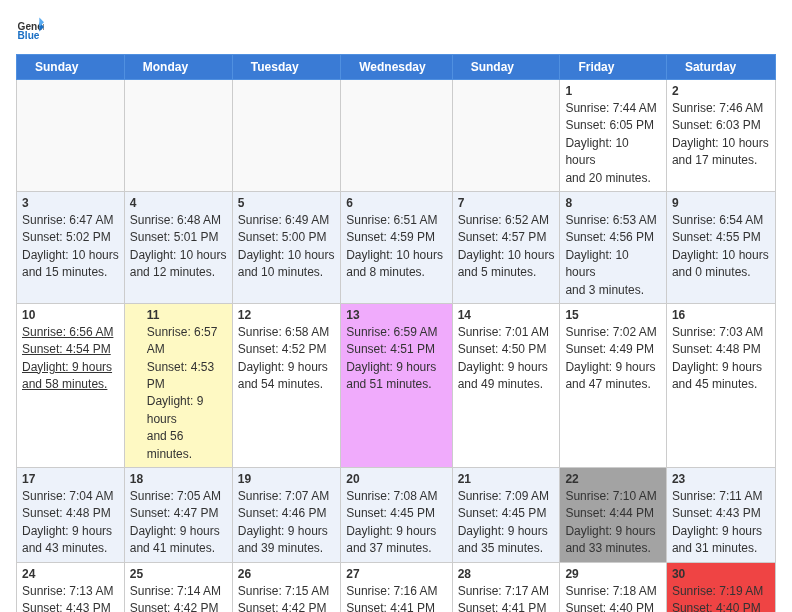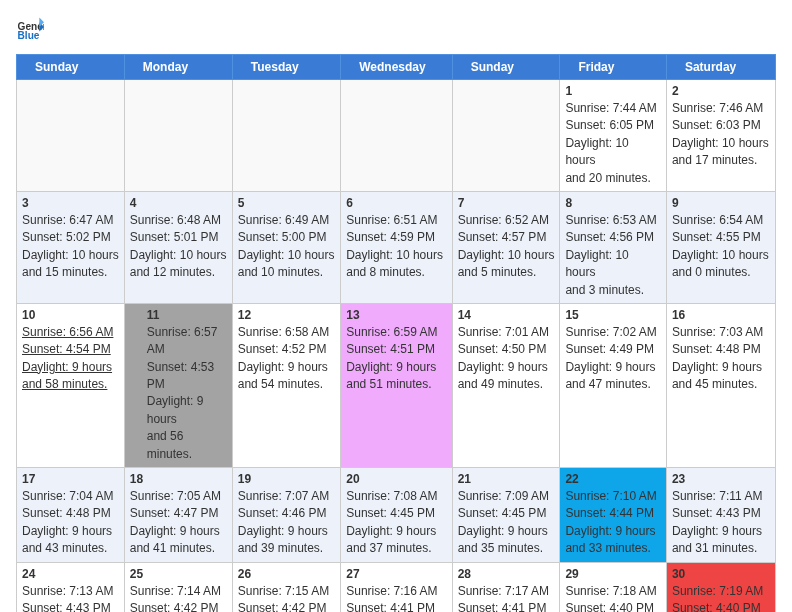--- a/index.html
+++ b/index.html
@@ -193,21 +193,21 @@
           </td>
         </tr>
         <tr>
           <td style="background: rgb(255, 255, 255);">
             <span class="day-number">10</span>
             <div class="day-info" style="white-space: pre-line; text-decoration: underline;">Sunrise: 6:56 AM
 Sunset: 4:54 PM
 Daylight: 9 hours
 and 58 minutes.</div>
           </td>
-          <td style="background: #a3a3a3; padding-left: 22px;">
+          <td style="background: #fef9c3; padding-left: 22px;">
             <span class="day-number">11</span>
             <div class="day-info" style="white-space: pre-line;">Sunrise: 6:57 AM
 Sunset: 4:53 PM
 Daylight: 9 hours
 and 56 minutes.</div>
           </td>
           <td style="background: rgb(255, 255, 255);">
             <span class="day-number">12</span>
             <div class="day-info" style="white-space: pre-line;">Sunrise: 6:58 AM
 Sunset: 4:52 PM
@@ -272,21 +272,21 @@
 Daylight: 9 hours
 and 37 minutes.</div>
           </td>
           <td style="background: rgb(237, 242, 250);">
             <span class="day-number">21</span>
             <div class="day-info" style="white-space: pre-line;">Sunrise: 7:09 AM
 Sunset: 4:45 PM
 Daylight: 9 hours
 and 35 minutes.</div>
           </td>
-          <td style="background: #0ea5e9;">
+          <td style="background: #a3a3a3;">
             <span class="day-number">22</span>
             <div class="day-info" style="white-space: pre-line;">Sunrise: 7:10 AM
 Sunset: 4:44 PM
 Daylight: 9 hours
 and 33 minutes.</div>
           </td>
           <td style="background: rgb(237, 242, 250);">
             <span class="day-number">23</span>
             <div class="day-info" style="white-space: pre-line;">Sunrise: 7:11 AM
 Sunset: 4:43 PM

